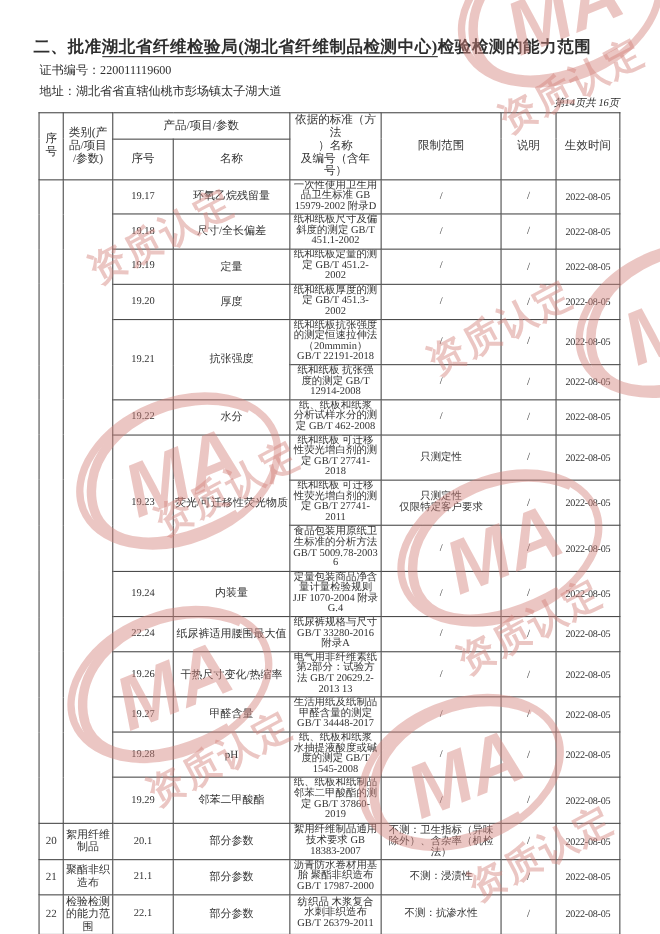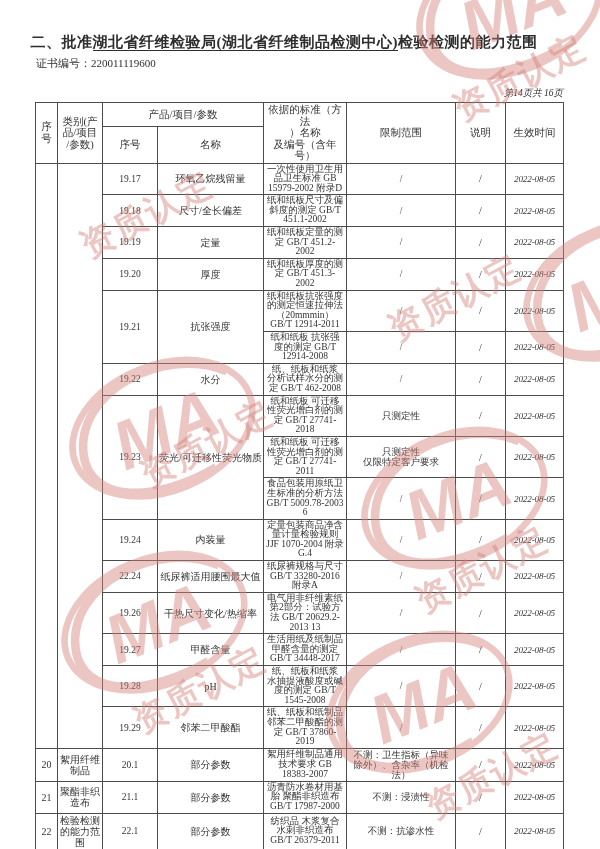--- a/index.html
+++ b/index.html
@@ -29,21 +29,21 @@
   table.cap th{font-weight:normal;font-size:10.5px;line-height:11.5px;white-space:pre-line;}
   tr.h1 th{height:16px;}
   tr.h2 th{height:26px;}
   td.c-seq{font-size:10px;}
   td.c-cat{font-size:10px;line-height:11px;padding:0;}
   td.c-subseq{font-size:9.5px;}
   td.c-name{font-size:10px;line-height:11px;margin-top:39px;}
   td.c-std{font-size:9.5px;line-height:9.6px;white-space:pre-line;padding:1px 0;font-family:Liberation Serif, serif;}
   td.c-limit{font-size:9.5px;line-height:10px;white-space:pre-line;padding:1px 0;}
   td.c-note{font-size:10px;}
-  td.c-date{font-size:9.2px;letter-spacing:-0.2px;font-style:italic;}
+  td.c-date{font-size:9.2px;letter-spacing:-0.2px;}
   
   .wm{position:absolute;pointer-events:none;z-index:5;color:#d4837c;opacity:0.45;}
   .wm-text{
     font-family:"Liberation Sans","DejaVu Sans",sans-serif;
     font-weight:bold;font-size:34px;letter-spacing:2px;white-space:nowrap;
     transform:translate(-50%,-50%) rotate(-28deg);
   }
   .wm-logo{width:210px;height:150px;transform:translate(-50%,-50%) rotate(-22deg);}
   .wm-logo text{
     font-family:"Liberation Sans","DejaVu Sans",sans-serif;
@@ -93,20 +93,21 @@
     <div class="wm wm-text" style="left:207px;top:444px;">资质认定</div>
     <div class="wm wm-text" style="left:482px;top:570px;">资质认定</div>
     <div class="wm wm-text" style="left:200px;top:690px;">资质认定</div>
     <div class="wm wm-text" style="left:492px;top:776px;">资质认定</div>
   </div>
 
   <div class="doc-title"><span>二、批准</span><span class="u">湖北省纤维检验局(湖北省纤维制品检测中心)</span><span>检验检测的能力范围</span></div>
 
   <div class="meta cert"><span>证书编号：</span><span>220011119600</span></div>
 
+  <div class="meta addr"><span>地址：</span><span>湖北省省直辖仙桃市彭场镇太子湖大道</span></div>
 
   <div class="pageinfo">第14页共 16页</div>
 
   <table class="cap">
     <colgroup>
       <col style="width:22px">
         <col style="width:45px">
         <col style="width:55px">
         <col style="width:106px">
       <col style="width:83px">
@@ -175,21 +176,21 @@
           <td class="c-limit">/</td>
           <td class="c-note">/</td>
           <td class="c-date">2022-08-05</td>
         </tr>
         <tr>
           <td class="c-subseq" rowspan="2">19.21</td>
           <td class="c-name" rowspan="2">抗张强度</td>
           <td class="c-std">纸和纸板抗张强度
 的测定恒速拉伸法
 （20mmmin）
-GB/T 12914-2011</td>
+GB/T 22191-2018</td>
           <td class="c-limit">/</td>
           <td class="c-note">/</td>
           <td class="c-date">2022-08-05</td>
         </tr>
         <tr>
           <td class="c-std">纸和纸板 抗张强
 度的测定 GB/T
 12914-2008</td>
           <td class="c-limit">/</td>
           <td class="c-note">/</td>

